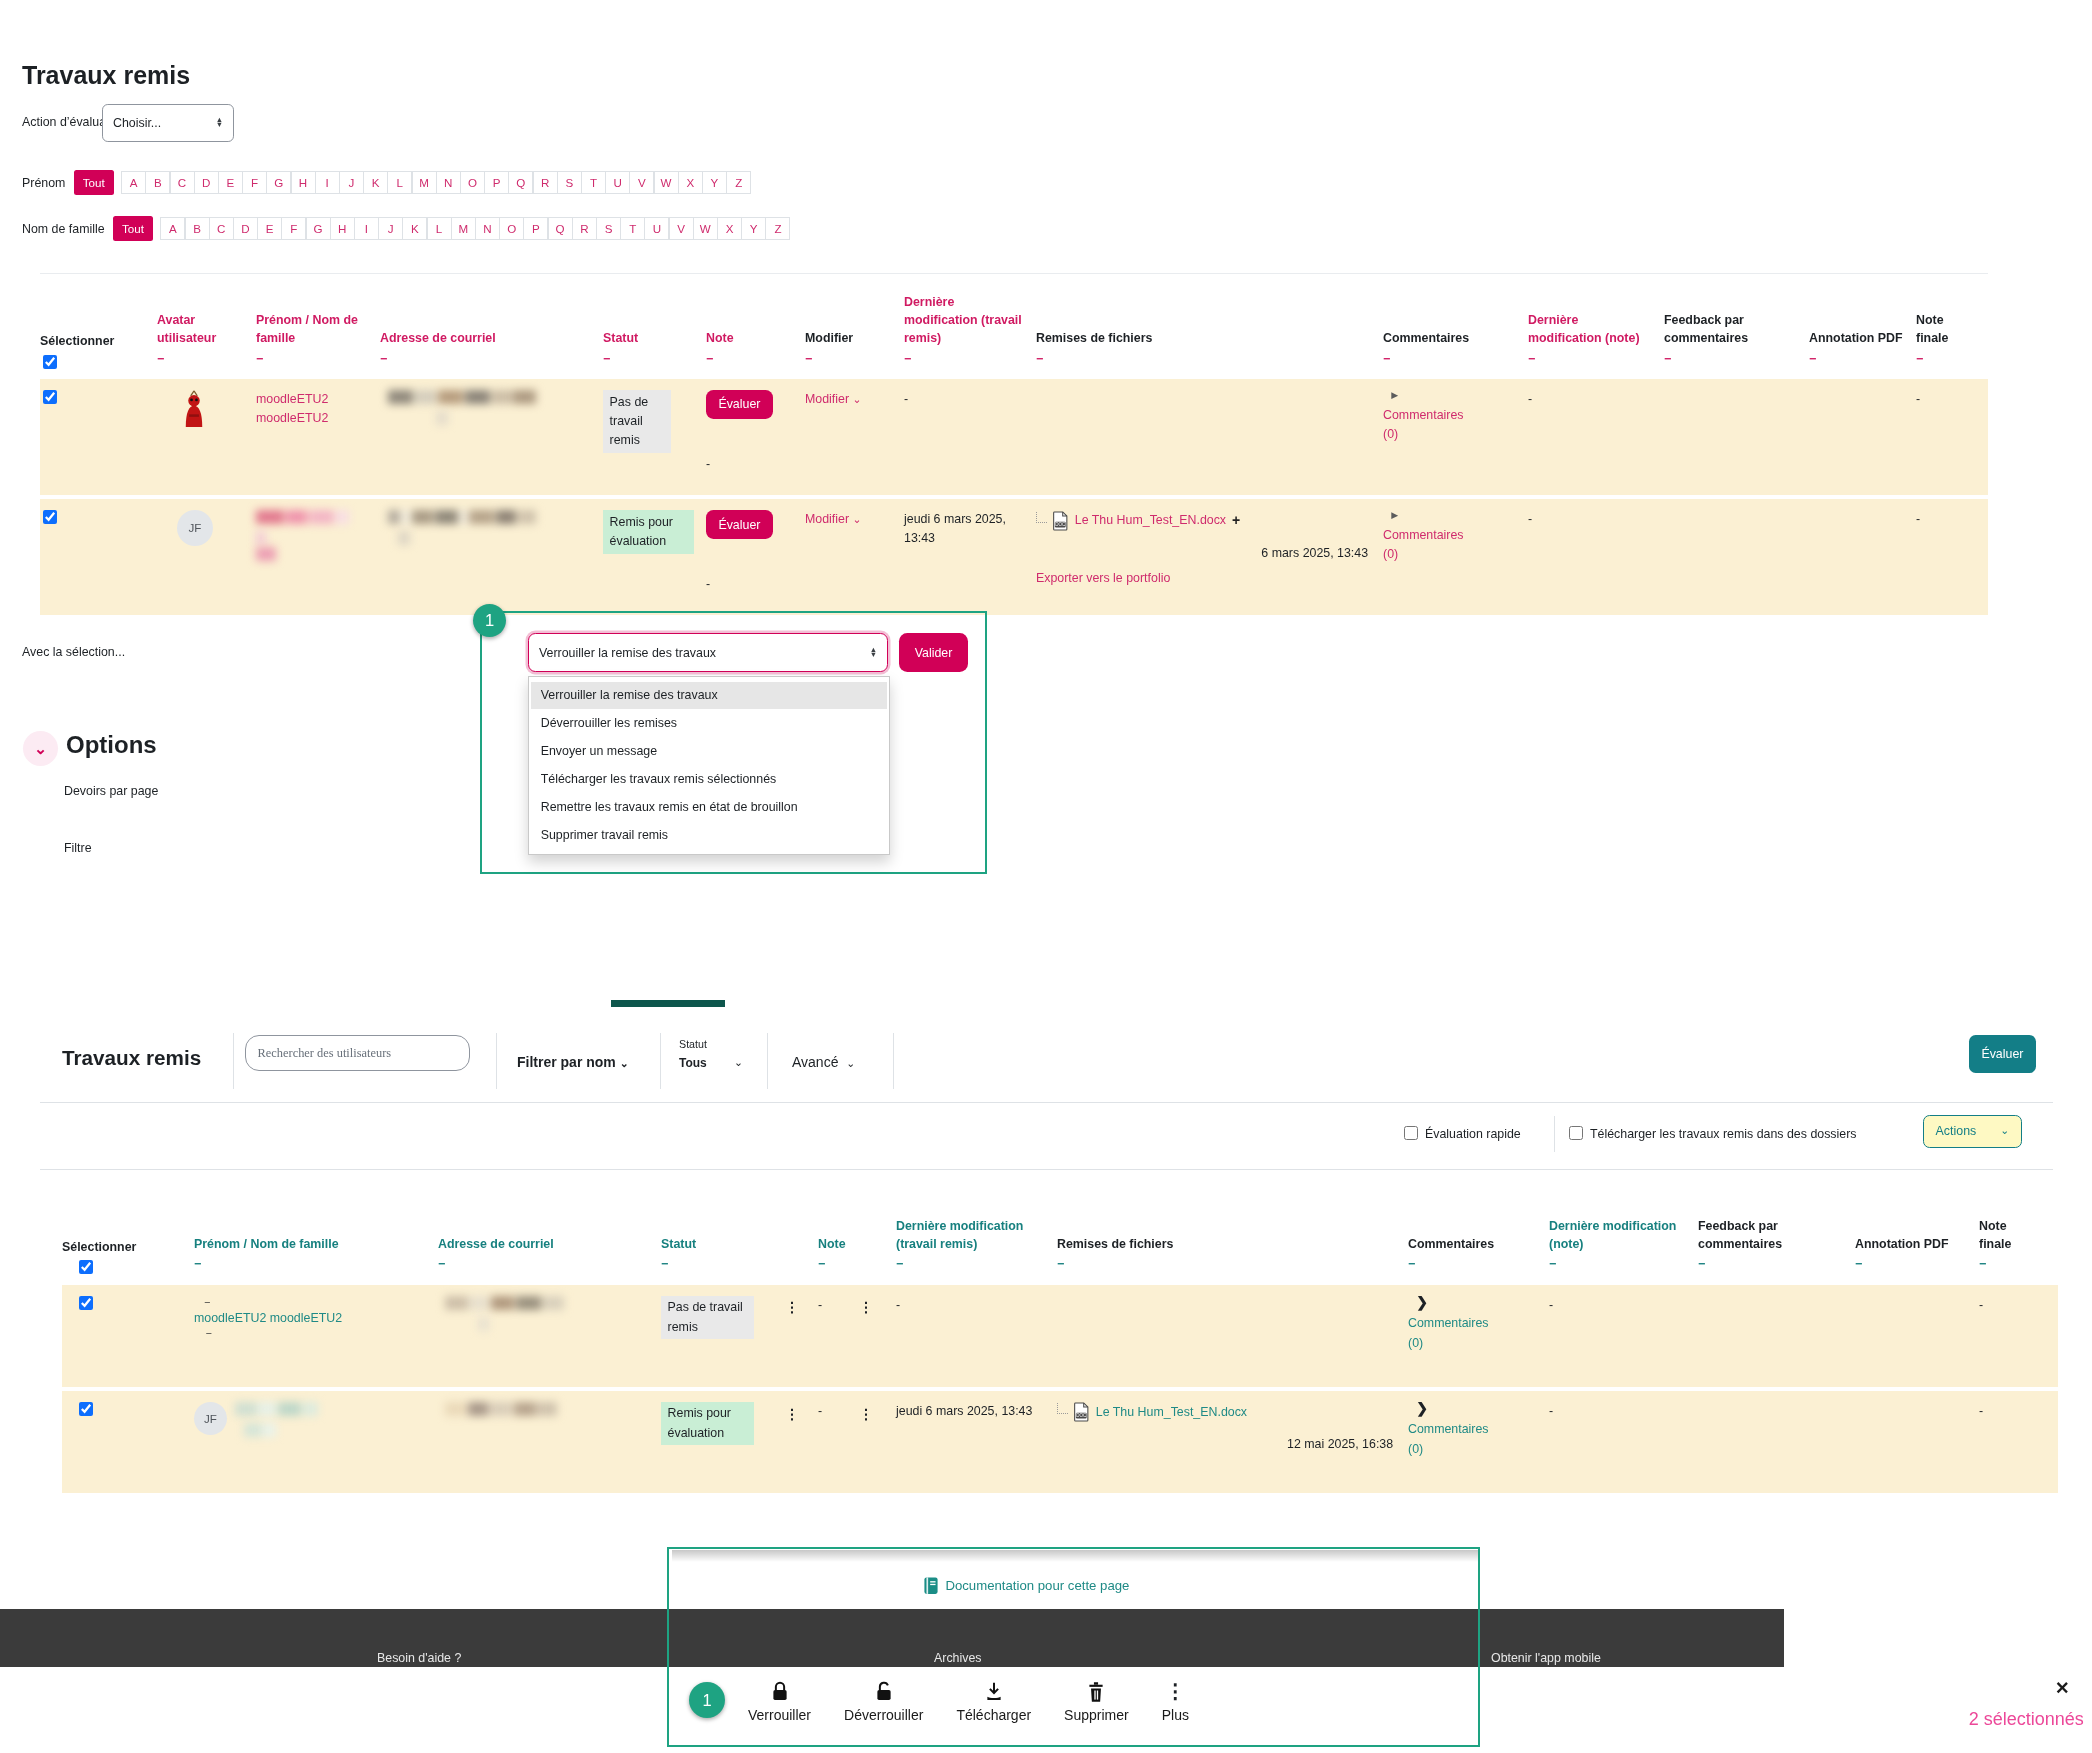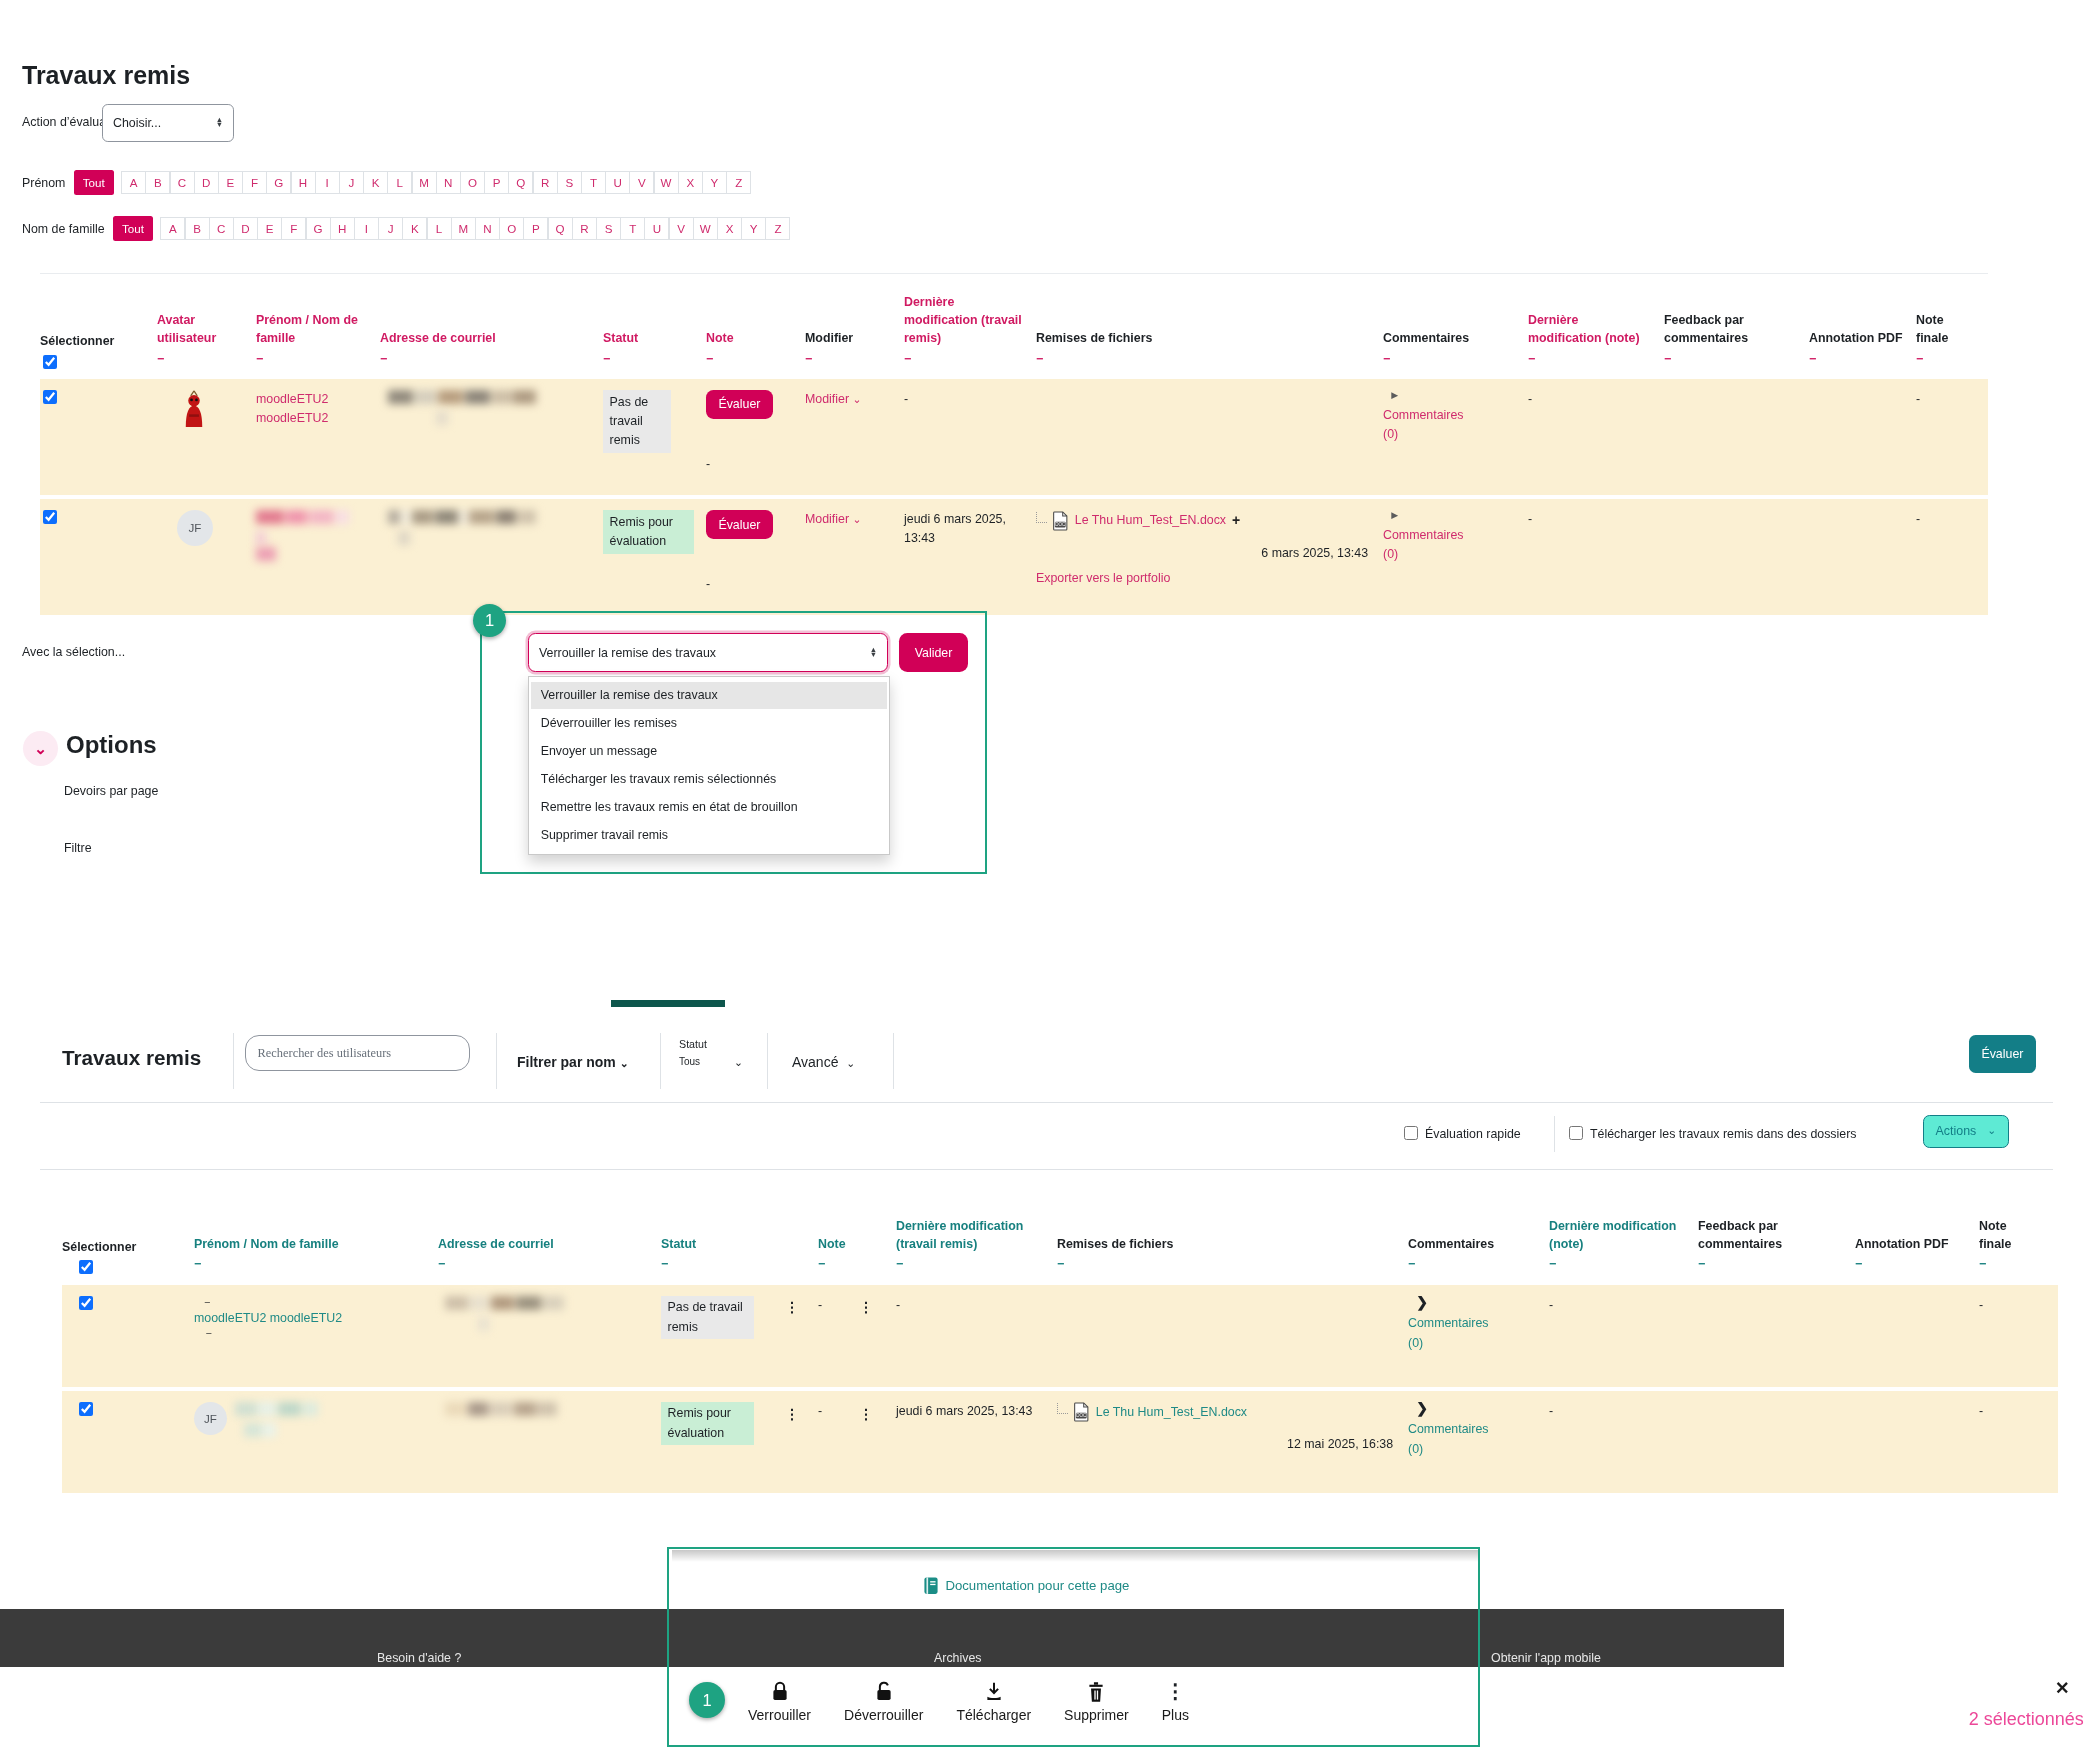--- a/index.html
+++ b/index.html
@@ -83,22 +83,22 @@
   .dd-option.active{background:#e6e6e6}
   .focus-pink{border:1.7px solid var(--pink);box-shadow:0 0 0 2.5px rgba(209,0,87,.25)}
   
   .opt-chevron{position:absolute;width:35px;height:35px;border-radius:50%;background:#fcebf3;
     color:var(--pink);display:flex;align-items:center;justify-content:center;font-size:15.7px;font-weight:700}
   
   .vdiv{position:absolute;width:0.8px;background:var(--line)}
   .search{position:absolute;width:225px;height:36px;border:0.8px solid #8f959e;border-radius:14px;
     padding:0 11.6px;font-size:12.4px;color:#555;font-family:Liberation Serif, serif}
   .search::placeholder{color:#68707a}
-  .btn-outline{position:absolute;background:#5eead4;border:0.8px solid var(--tealbtn);color:var(--tealbtn);
-    border-radius:6.6px;font-size:12.4px;padding:8.3px 11.6px;display:flex;gap:11px;align-items:flex-start;cursor:pointer}
+  .btn-outline{position:absolute;background:#fef9c3;border:0.8px solid var(--tealbtn);color:var(--tealbtn);
+    border-radius:6.6px;font-size:12.4px;padding:8.3px 11.6px;display:flex;gap:24px;align-items:flex-start;cursor:pointer}
   .hline{position:absolute;height:0.8px;background:var(--line)}
   .mini-dash{font-size:10.7px;color:#3e3e3e;line-height:1.2}
   
   .footer{position:absolute;left:0;top:1609px;width:1784px;height:58px;background:var(--footer);overflow:hidden}
   .footer span{position:absolute;bottom:2.5px;color:#e8e8e8;font-size:12.4px;cursor:pointer}
   .shadow-strip{position:absolute;height:11.6px;background:linear-gradient(to bottom,rgba(0,0,0,.22),rgba(0,0,0,0));z-index:6}
   .doclink{position:absolute;display:flex;align-items:center;gap:7.4px;color:var(--teal-link);font-size:13.2px;z-index:7;cursor:pointer}
   .popup{position:absolute;width:230px;background:#fff;border:0.8px solid #ececec;border-radius:6.6px;
     box-shadow:0 4.1px 11.6px rgba(0,0,0,.25);padding:6.6px 0;z-index:25}
   .popup div{padding:8.3px 14px;font-size:12.4px;cursor:pointer}
@@ -386,21 +386,21 @@
 
   <div class="abs" style="left:611px;top:1000px;width:114px;height:7.4px;background:#0d564c"></div>
 
   <h2 class="title5" style="left:62px;top:1046px">Travaux remis</h2>
   <div class="vdiv" style="left:233px;top:1033px;height:56px"></div>
   <input class="search" style="left: 245px; top: 1035px;" placeholder="Rechercher des utilisateurs">
   <div class="vdiv" style="left:496px;top:1033px;height:56px"></div>
   <span class="abs" style="left:517px;top:1054px;font-size:14px;font-weight:700;cursor:pointer"><span>Filtrer par nom</span> <span class="chev">⌄</span></span>
   <div class="vdiv" style="left:660px;top:1033px;height:56px"></div>
   <span class="abs" style="left:679px;top:1038px;font-size:10.7px">Statut</span>
-  <span class="abs" style="left:679px;top:1056px;font-size:10px;font-weight:400;cursor:pointer">Tous</span>
+  <span class="abs" style="left:679px;top:1056px;font-size:12px;font-weight:700;cursor:pointer">Tous</span>
   <span class="abs chev" style="left:734px;top:1056px">⌄</span>
   <div class="vdiv" style="left:767px;top:1033px;height:56px"></div>
   <span class="abs" style="left:792px;top:1054px;font-size:14px;cursor:pointer"><span>Avancé</span>&nbsp; <span class="chev">⌄</span></span>
   <div class="vdiv" style="left:893px;top:1033px;height:56px"></div>
   <button class="btn teal abs" style="left:1969px;top:1035px;height:38px;border-radius:6.6px">Évaluer</button>
 
   <div class="hline" style="left:40px;top:1102px;width:2013px"></div>
   <input type="checkbox" class="cb abs" style="left: 1404px; top: 1126px;">
   <span class="abs lbl" style="left:1425px;top:1127px">Évaluation rapide</span>
   <div class="vdiv" style="left:1554px;top:1116px;height:36px"></div>

